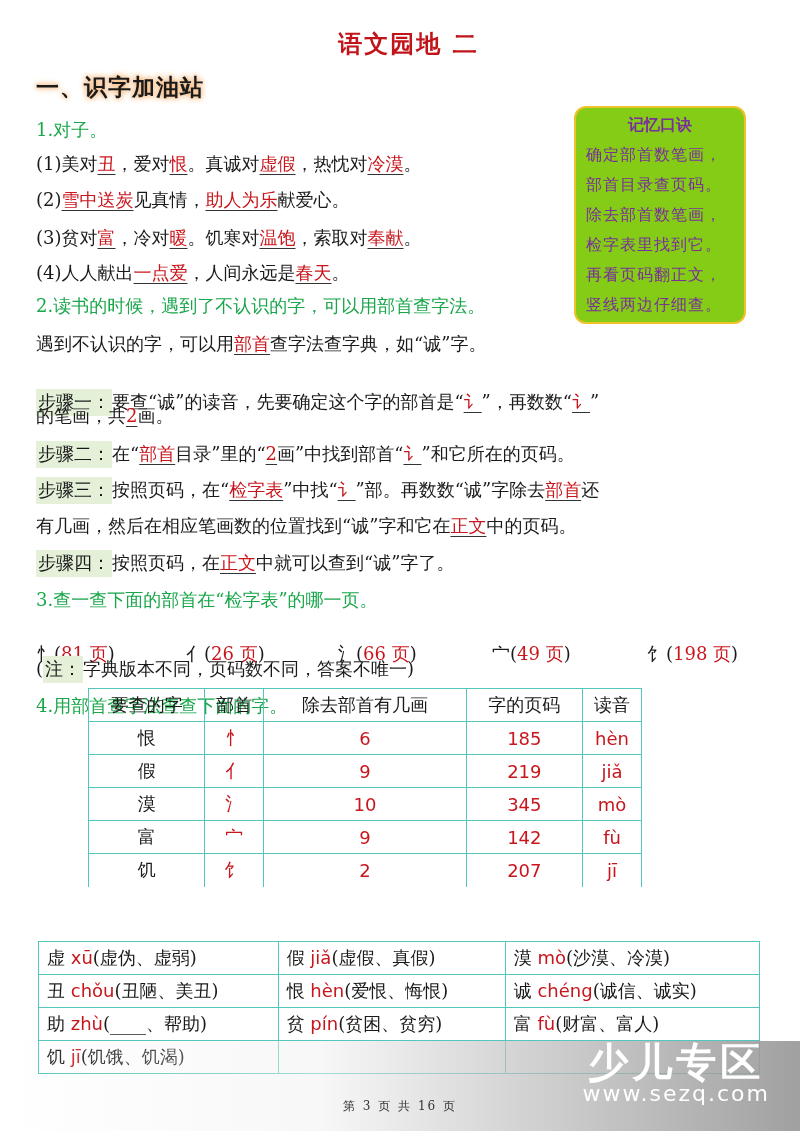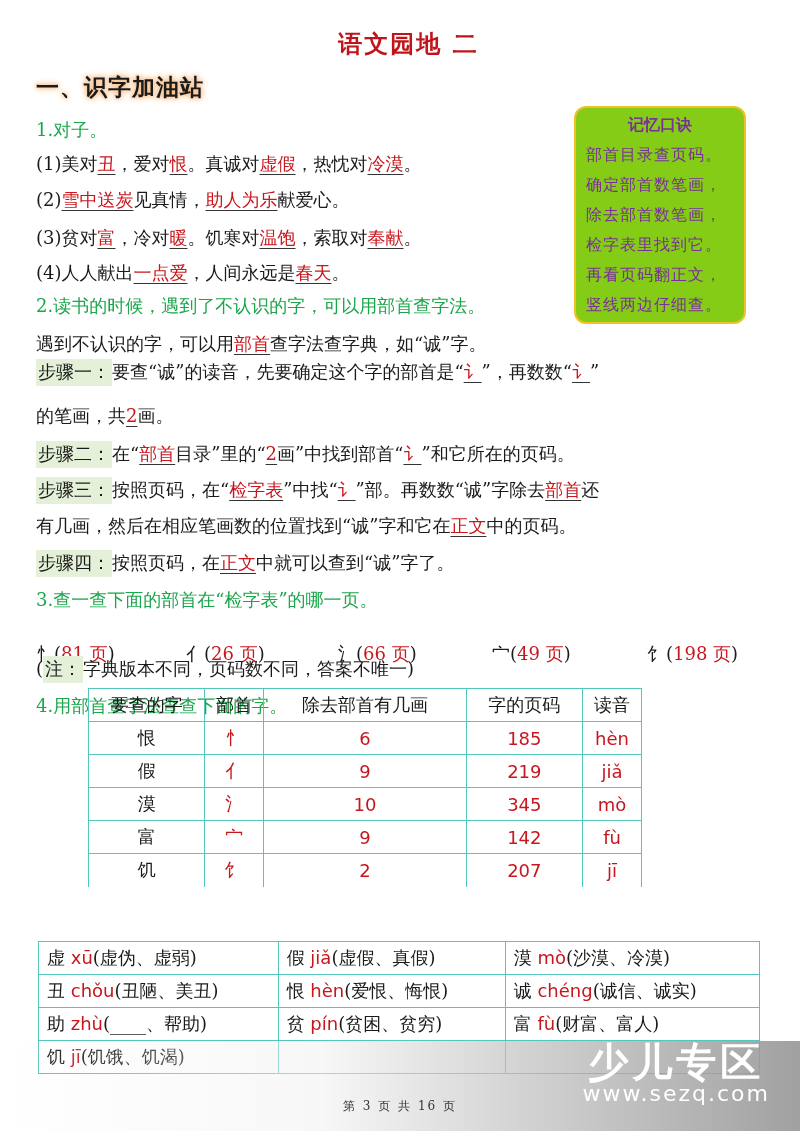--- a/index.html
+++ b/index.html
@@ -37,31 +37,31 @@
 <div class="section-heading">一、识字加油站</div>
 
 <div class="line green" style="top:116px;">1.对子。</div>
 <div class="line" style="top:150px;"><span>(1)美对</span><span class="ans">丑</span><span>，爱对</span><span class="ans">恨</span><span>。真诚对</span><span class="ans">虚假</span><span>，热忱对</span><span class="ans">冷漠</span><span>。</span></div>
 <div class="line" style="top:186px;"><span>(2)</span><span class="ans">雪中送炭</span><span>见真情，</span><span class="ans">助人为乐</span><span>献爱心。</span></div>
 <div class="line" style="top:224px;"><span>(3)贫对</span><span class="ans">富</span><span>，冷对</span><span class="ans">暖</span><span>。饥寒对</span><span class="ans">温饱</span><span>，索取对</span><span class="ans">奉献</span><span>。</span></div>
 <div class="line" style="top:259px;"><span>(4)人人献出</span><span class="ans">一点爱</span><span>，人间永远是</span><span class="ans">春天</span><span>。</span></div>
 
 <div class="mnemonic">
   <div class="m-title">记忆口诀</div>
+  <div class="m-line">确定部首数笔画，</div>
   <div class="m-line">部首目录查页码。</div>
-  <div class="m-line">确定部首数笔画，</div>
   <div class="m-line">除去部首数笔画，</div>
   <div class="m-line">检字表里找到它。</div>
   <div class="m-line">再看页码翻正文，</div>
   <div class="m-line">竖线两边仔细查。</div>
 </div>
 
 <div class="line green" style="top:292px;">2.读书的时候，遇到了不认识的字，可以用部首查字法。</div>
 <div class="line" style="top:330px;"><span>遇到不认识的字，可以用</span><span class="ans">部首</span><span>查字法查字典，如“诚”字。</span></div>
-<div class="line" style="top:358px;">
+<div class="line" style="top:388px;">
   <span class="step-label">步骤一：</span><span><span>要查“诚”的读音，先要确定这个字的部首是“</span><span class="ans">讠</span><span>”，再数数“</span><span class="ans">讠</span><span>”</span></span>
 </div>
 <div class="line" style="top:402px;"><span>的笔画，共</span><span class="ans">2</span><span>画。</span></div>
 <div class="line" style="top:440px;">
   <span class="step-label">步骤二：</span><span><span>在“</span><span class="ans">部首</span><span>目录”里的“</span><span class="ans">2</span><span>画”中找到部首“</span><span class="ans">讠</span><span>”和它所在的页码。</span></span>
 </div>
 <div class="line" style="top:476px;">
   <span class="step-label">步骤三：</span><span><span>按照页码，在“</span><span class="ans">检字表</span><span>”中找“</span><span class="ans">讠</span><span>”部。再数数“诚”字除去</span><span class="ans">部首</span><span>还</span></span>
 </div>
 <div class="line" style="top:512px;"><span>有几画，然后在相应笔画数的位置找到“诚”字和它在</span><span class="ans">正文</span><span>中的页码。</span></div>

